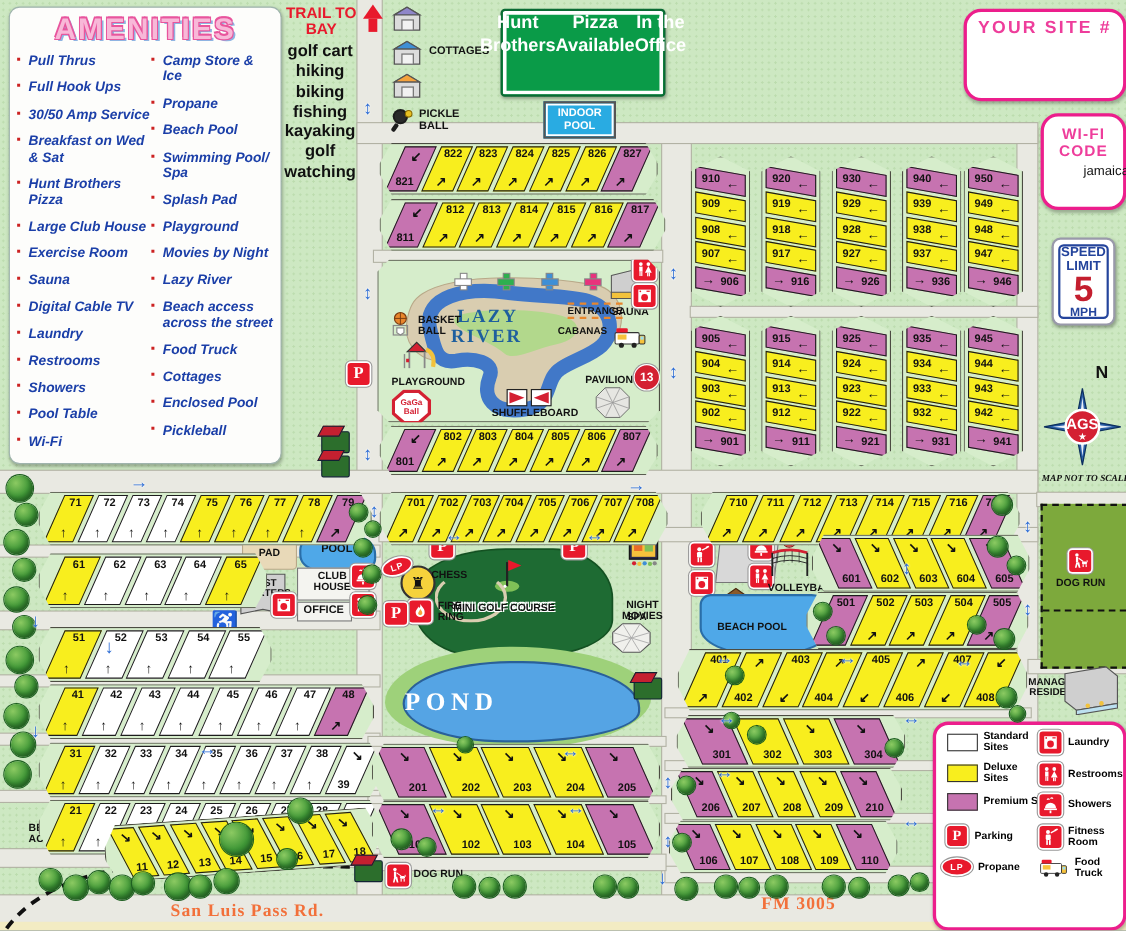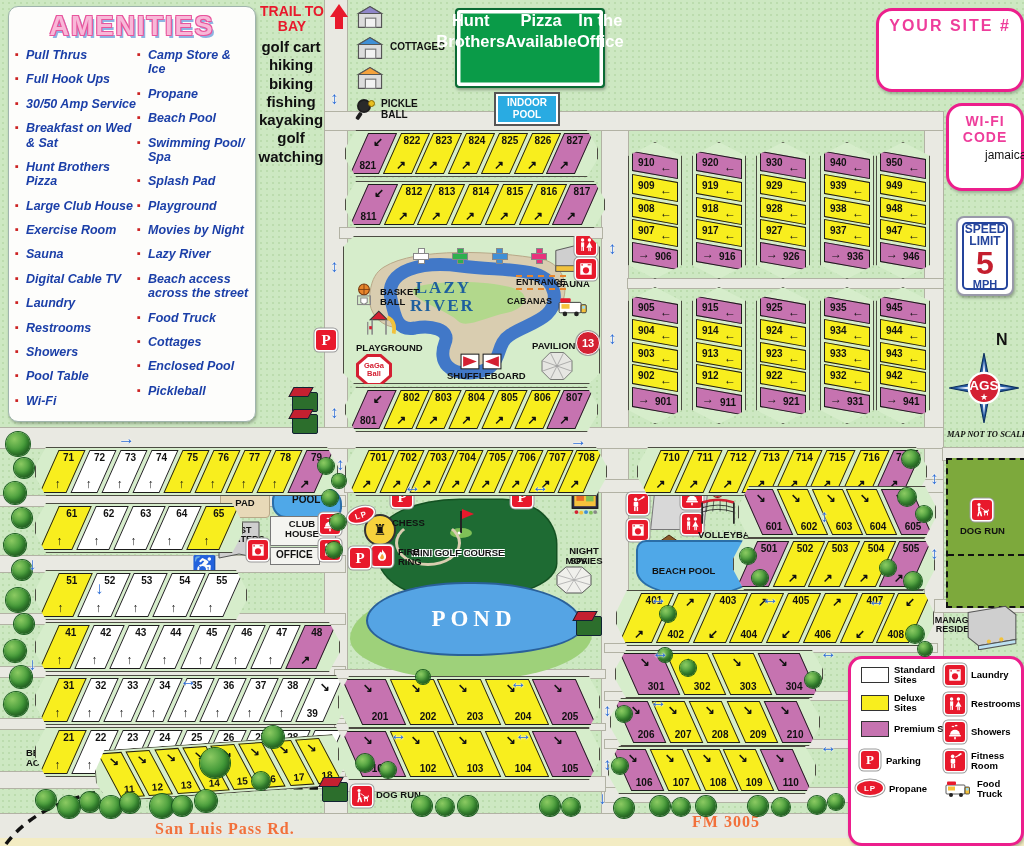--- a/index.html
+++ b/index.html
@@ -396,21 +396,21 @@
         <circle cx="23.5" cy="20.5" r="1.8" fill="#888"></circle>
       </svg></span>
   <div class="lbl ctr" style="left:562px;top:546px;width:44px;font-size:9.5px;"><span>NIGHT</span><br><span>MOVIES</span></div>
   <div class="lbl" style="left:570px;top:557px;font-size:9px;">SPA</div>
   <span class="abs" style="left:554px;top:565px;"><svg width="40" height="30" viewBox="0 0 38 30">
         <polygon points="11,2 27,2 36,10 36,20 27,28 11,28 2,20 2,10" fill="#f0f0ec" stroke="#555"></polygon>
         <path d="M19,15L11,2 M19,15L27,2 M19,15L36,10 M19,15L36,20 M19,15L27,28 M19,15L11,28 M19,15L2,20 M19,15L2,10" stroke="#aaa" stroke-width=".8"></path>
       </svg></span>
 
   <div class="abs" style="left:350px;top:588px;width:242px;height:92px;background:#9ed17a;border-radius:48% 52% 50% 50%/55% 50% 50% 45%;"></div>
-  <div class="abs" style="left:366px;top:582px;width:212px;height:70px;background:#55a4e4;border:2px solid #2a6099;border-radius:48% 52% 55% 45%/55% 60% 40% 50%;display:flex;align-items:center;justify-content:center;">
+  <div class="abs" style="left:366px;top:601px;width:212px;height:70px;background:#55a4e4;border:2px solid #2a6099;border-radius:48% 52% 55% 45%/55% 60% 40% 50%;display:flex;align-items:center;">
     <span class="serif" style="color:#fff;font-weight:bold;font-size:23px;letter-spacing:5px;">POND</span>
   </div>
 
   <div class="pbox" style="left:316px;top:330px;">
       <span>P</span>
     </div>
   <div class="pbox" style="left:392px;top:487px;">
       <span>P</span>
     </div>
   <div class="pbox" style="left:512px;top:487px;">

